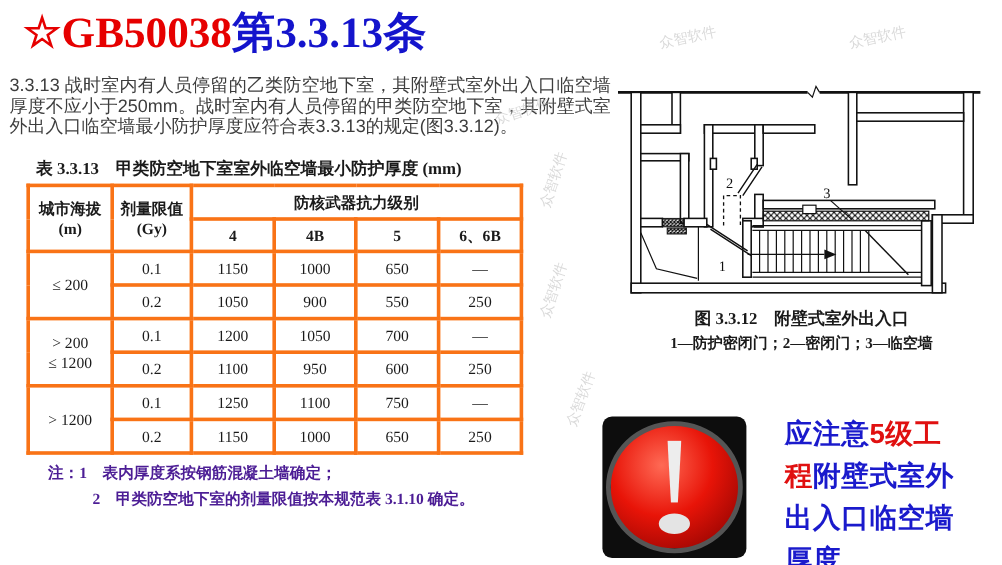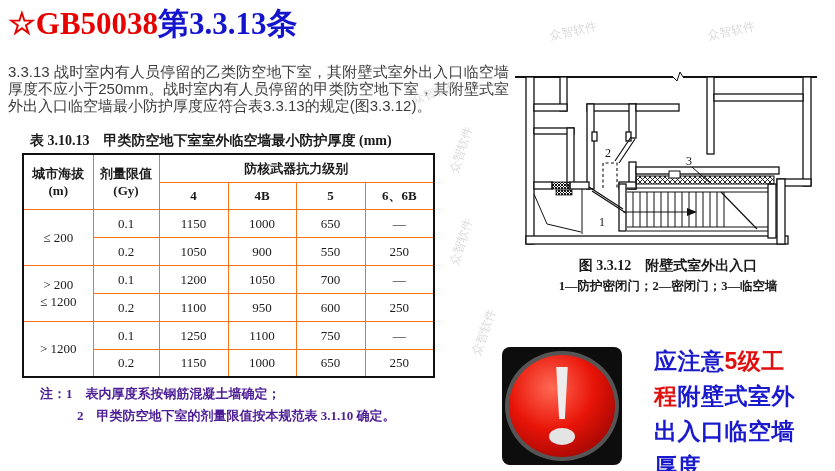--- a/index.html
+++ b/index.html
@@ -1,33 +1,33 @@
 <!DOCTYPE html>
 <html><head>
 <meta charset="utf-8">
 <style>
   html,body{margin:0;padding:0;background:#888;}
   .page{position:relative;width:835px;height:471px;background:#ffffff;overflow:hidden;
         font-family:"Liberation Serif","DejaVu Serif",serif;color:#1a1a1a;}
   .abs{position:absolute;}
 
   
-  .title{left:8px;top:3px;font-size:31px;font-weight:bold;white-space:nowrap;}
+  .title{left:19px;top:3px;font-size:36px;font-weight:bold;white-space:nowrap;}
   .t-red{color:#e60000;}
   .t-blue{color:#1414cc;}
 
   
   .para{left:8px;top:63px;width:501px;font-size:15px;line-height:17px;color:#3d3d3d;
         text-align:justify;font-family:"Liberation Sans","DejaVu Sans",sans-serif;}
 
   
   .tbl-title{left:30px;top:132px;font-size:14px;font-weight:bold;}
   table.ptable{position:absolute;left:22px;top:153px;width:411px;border-collapse:collapse;
         table-layout:fixed;border:2px solid #111;}
-  .ptable th,.ptable td{border:1px solid #f97316;text-align:center;vertical-align:middle;
+  .ptable th,.ptable td{border:3px solid #f97316;text-align:center;vertical-align:middle;
         padding:0;font-size:13px;white-space:pre-line;line-height:17px;}
   .ptable th{font-weight:bold;}
   .ptable .hrow1{height:28px;}
   .ptable .hrow2{height:27px;}
   .ptable .drow{height:28px;}
   .notes{left:40px;top:383px;font-size:13px;font-weight:bold;line-height:22px;color:#4c1d95;}
   .note2{padding-left:37px;}
 
   
   .fig-svg{left:505px;top:62px;}
@@ -56,21 +56,21 @@
 </style>
 </head>
 <body>
 
 <div class="page">
 
   <div class="abs title"><span class="t-red">☆GB50038</span><span class="t-blue">第3.3.13条</span></div>
 
   <div class="abs para">3.3.13 战时室内有人员停留的乙类防空地下室，其附壁式室外出入口临空墙厚度不应小于250mm。战时室内有人员停留的甲类防空地下室，其附壁式室外出入口临空墙最小防护厚度应符合表3.3.13的规定(图3.3.12)。</div>
 
-  <div class="abs tbl-title">表 3.10.13　甲类防空地下室室外临空墙最小防护厚度 (mm)</div>
+  <div class="abs tbl-title">表 3.3.13　甲类防空地下室室外临空墙最小防护厚度 (mm)</div>
 
   <table class="ptable">
     <colgroup>
       <col style="width:70px">
         <col style="width:66px">
         <col style="width:69px">
       <col style="width:68px">
         <col style="width:69px">
         <col style="width:69px">
     </colgroup>

